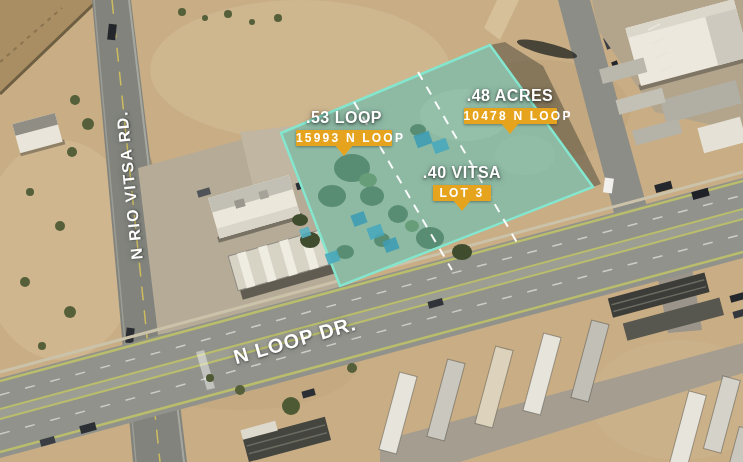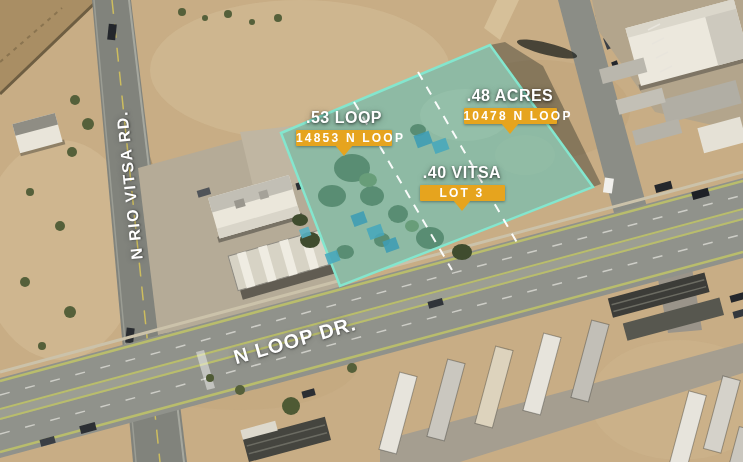--- a/index.html
+++ b/index.html
@@ -249,36 +249,36 @@
 
     <g>
       <path class="lot-line" d="M418,72 L519,246" stroke="#FFFFFF" stroke-width="2" stroke-dasharray="9 8" opacity="0.95" fill="none"></path>
       <path class="lot-line" d="M354,102 L452,270" stroke="#FFFFFF" stroke-width="2" stroke-dasharray="9 8" opacity="0.95" fill="none"></path>
     </g>
   </svg>
 
   <div class="parcel-label" style="left:286px;top:110px;width:116px">
     <div class="acres-text">.53 LOOP</div>
     <div class="badge" style="width:96px">
-      <span>14853 N LOOP</span>
+      <span>15993 N LOOP</span>
       <div class="pointer"></div>
     </div>
   </div>
 
   <div class="parcel-label" style="left:452px;top:88px;width:116px">
     <div class="acres-text">.48 ACRES</div>
     <div class="badge" style="width:93px">
       <span>10478 N LOOP</span>
       <div class="pointer"></div>
     </div>
   </div>
 
   <div class="parcel-label" style="left:406px;top:165px;width:112px">
     <div class="acres-text">.40 VITSA</div>
-    <div class="badge" style="width:85px">
+    <div class="badge" style="width:58px">
       <span>LOT 3</span>
       <div class="pointer"></div>
     </div>
   </div>
 
   <div class="road-label rio">N RIO VITSA RD.</div>
   <div class="road-label nloop">N LOOP DR.</div>
 
 </div>
 

